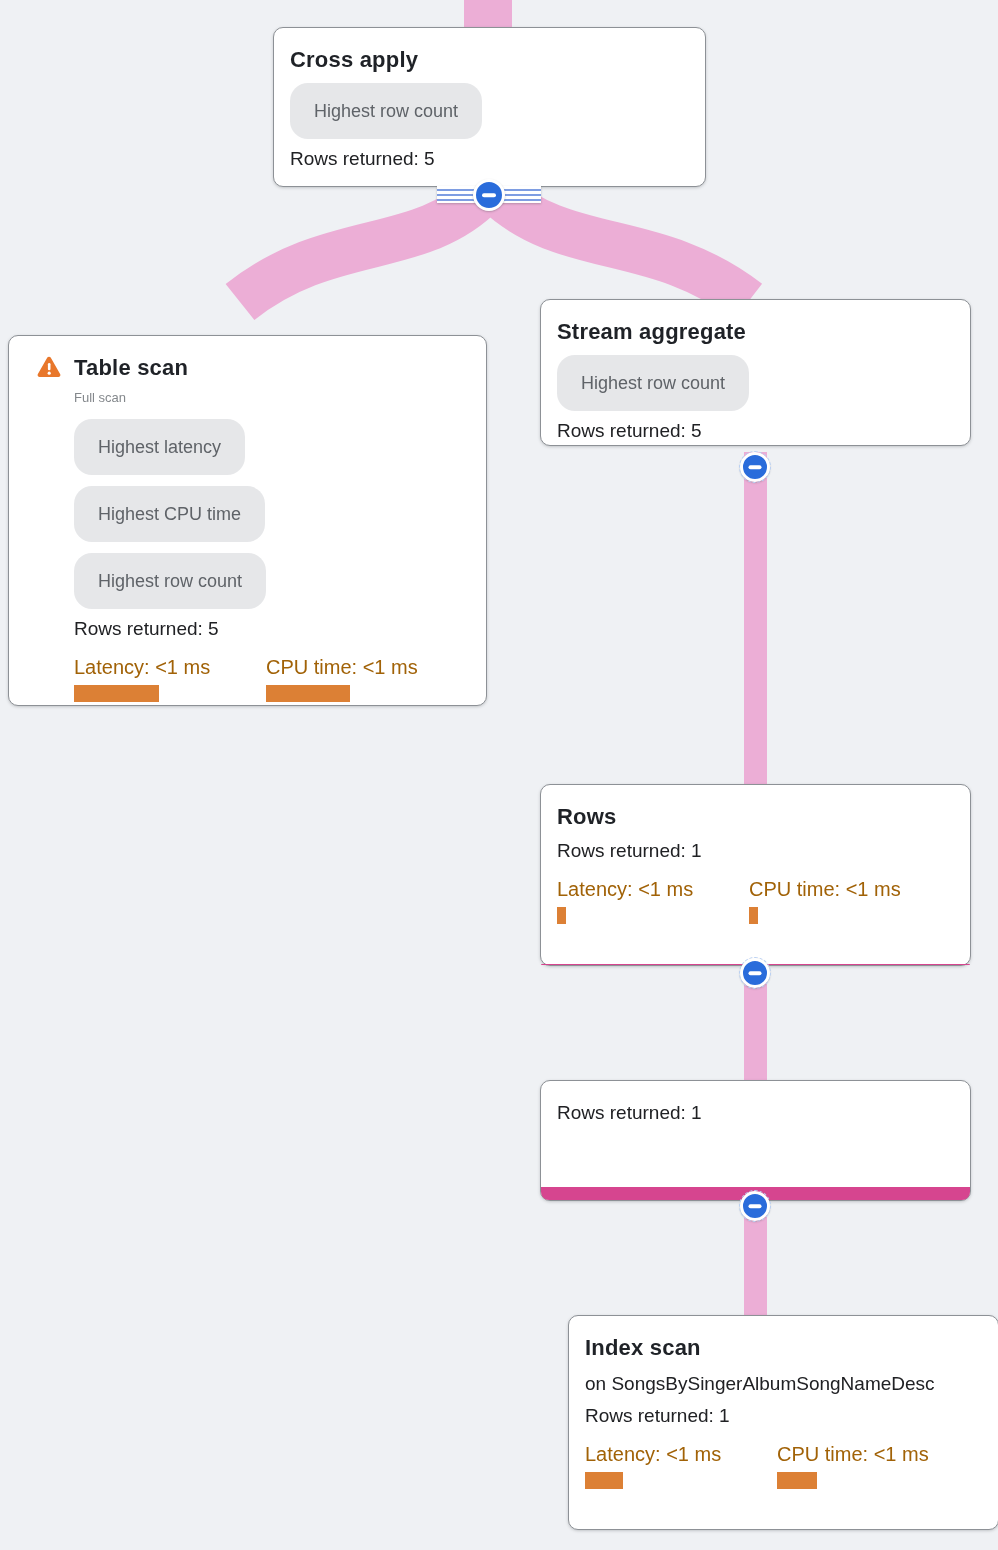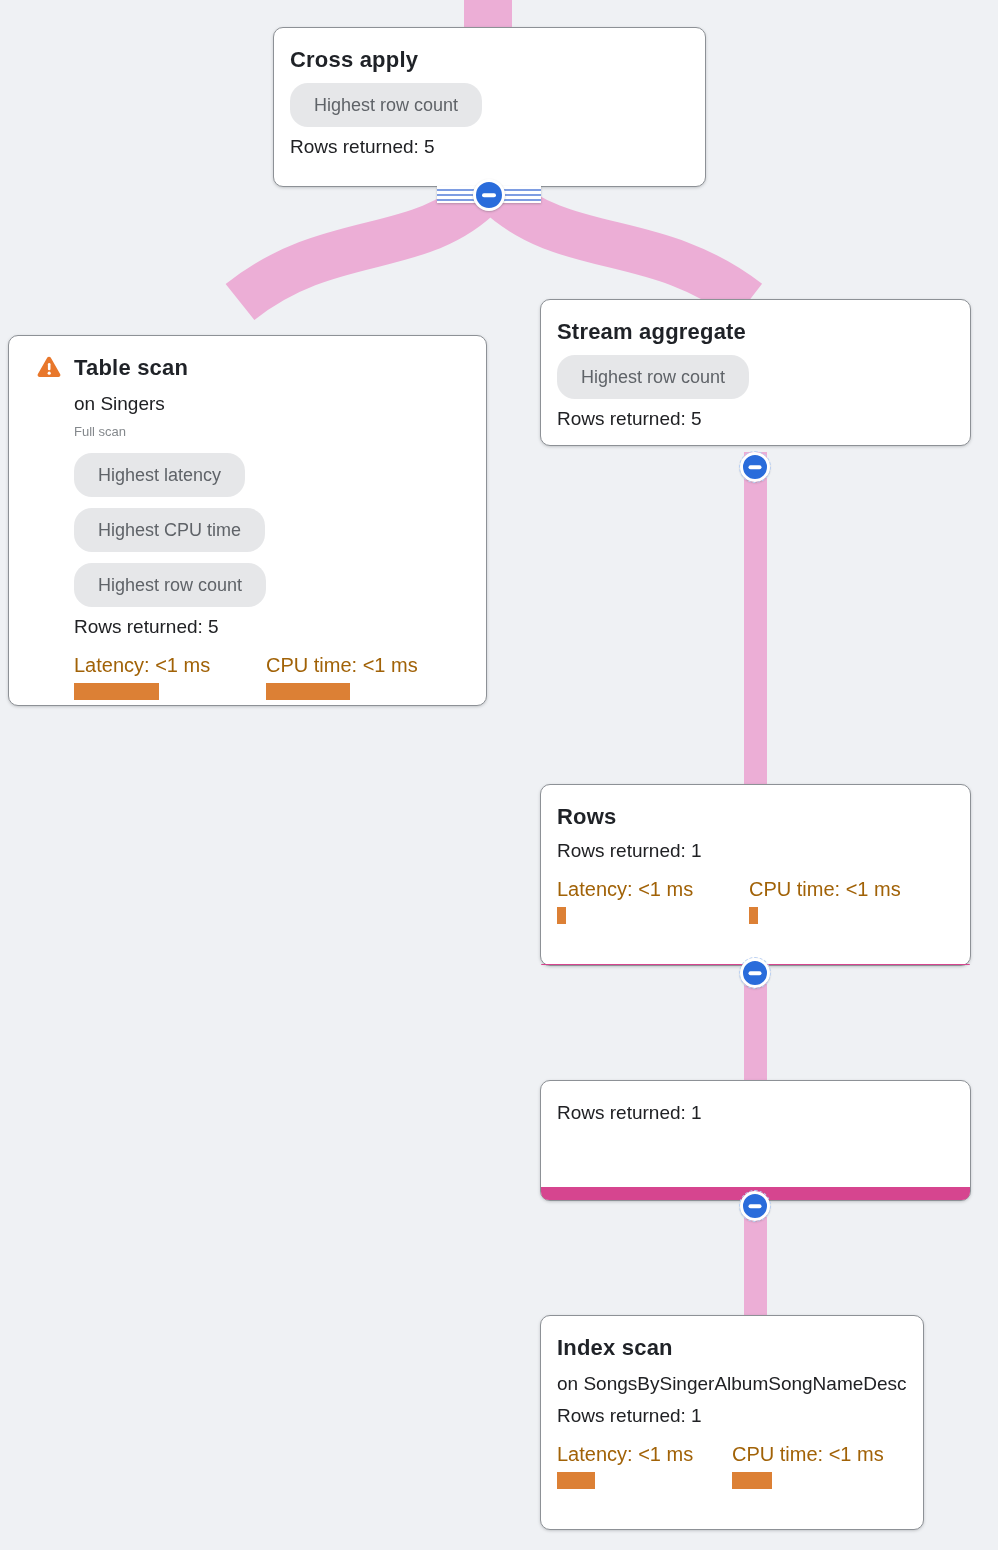--- a/index.html
+++ b/index.html
@@ -62,21 +62,21 @@
     flex-direction: column;
     align-items: flex-start;
     gap: 11px;
     margin-top: 9px;
   }
   .badge {
     background: #e6e7e9;
     color: #5f6368;
     font-size: 18px;
     line-height: 20px;
-    padding: 12px 24px;
+    padding: 18px 24px;
     border-radius: 18px;
     white-space: nowrap;
   }
   .rows { font-size: 19px; line-height: 24px; margin-top: 8px; color: #202124; }
   .metrics { display: flex; margin-top: 14px; }
   .metric { width: 192px; }
   .metric-label { font-size: 20px; line-height: 24px; color: #a16207; }
   .metric-bar { height: 17px; margin-top: 6px; background: #dc8035; }
 
   .warning-icon {
@@ -86,21 +86,21 @@
     width: 24px;
     height: 22px;
   }
 
   
   .card-cross-apply      { left: 273px; top: 27px;   width: 433px; height: 160px; }
   .card-table-scan       { left: 8px;   top: 299px;  width: 479px; height: 371px; margin-top: 36px; }
   .card-stream-aggregate { left: 540px; top: 299px;  width: 431px; height: 147px; }
   .card-limit            { left: 540px; top: 784px;  width: 431px; height: 182px; }
   .card-filter-scan      { left: 540px; top: 1080px; width: 431px; height: 121px; }
-  .card-index-scan       { left: 540px; top: 1315px; width: 384px; height: 215px; }
+  .card-index-scan       { left: 568px; top: 1315px; width: 431px; height: 215px; }
 
   
   .collapse {
     position: absolute;
     z-index: 3;
     width: 0; height: 0;
     cursor: pointer;
   }
   .stripes {
     position: absolute;
@@ -164,21 +164,20 @@
   </div>
 
   <div class="card card-table-scan">
     <div class="card-body with-icon">
       <svg class="warning-icon" viewBox="0 0 24 22">
         <path d="M13.7 1.6a2 2 0 0 0-3.4 0L0.9 17.9a2 2 0 0 0 1.7 3h18.8a2 2 0 0 0 1.7-3Z" fill="#e8772b"></path>
         <rect x="10.9" y="7" width="2.6" height="7.2" rx="1.3" fill="#ffffff"></rect>
         <circle cx="12.2" cy="17.2" r="1.6" fill="#ffffff"></circle>
       </svg>
       <h2 class="node-title">Table scan</h2>
-      <div class="subtitle">on Singers</div>
       <div class="note">Full scan</div>
       <div class="badges">
         <span class="badge">Highest latency</span>
         <span class="badge">Highest CPU time</span>
         <span class="badge">Highest row count</span>
       </div>
       <div class="rows">Rows returned: 5</div>
       <div class="metrics">
         <div class="metric">
           <div class="metric-label">Latency: &lt;1 ms</div>

